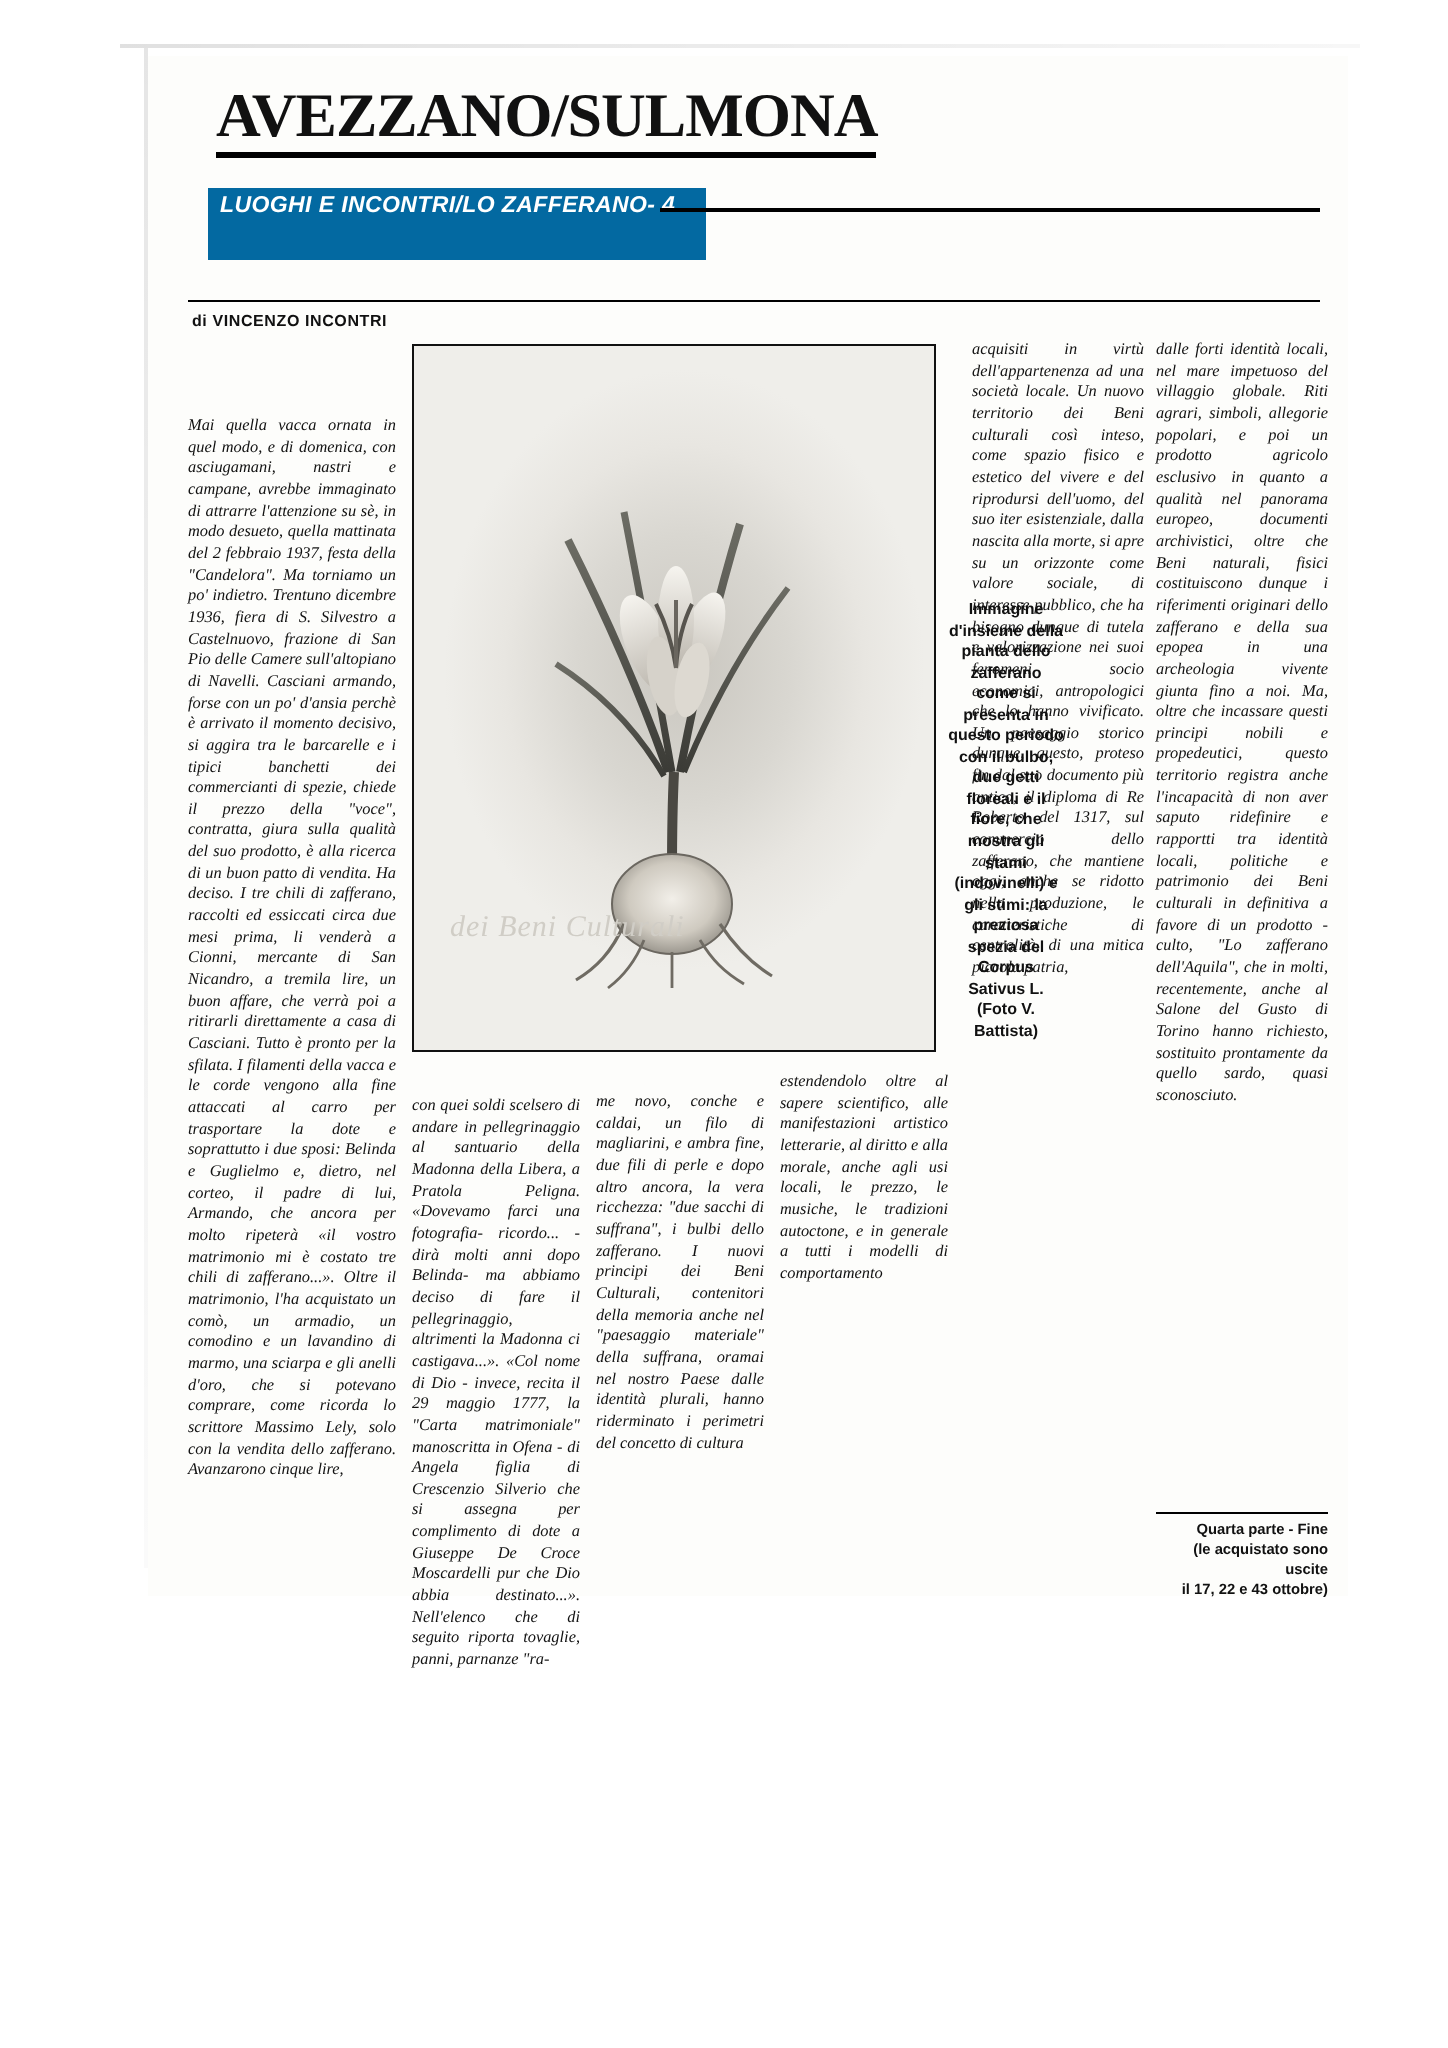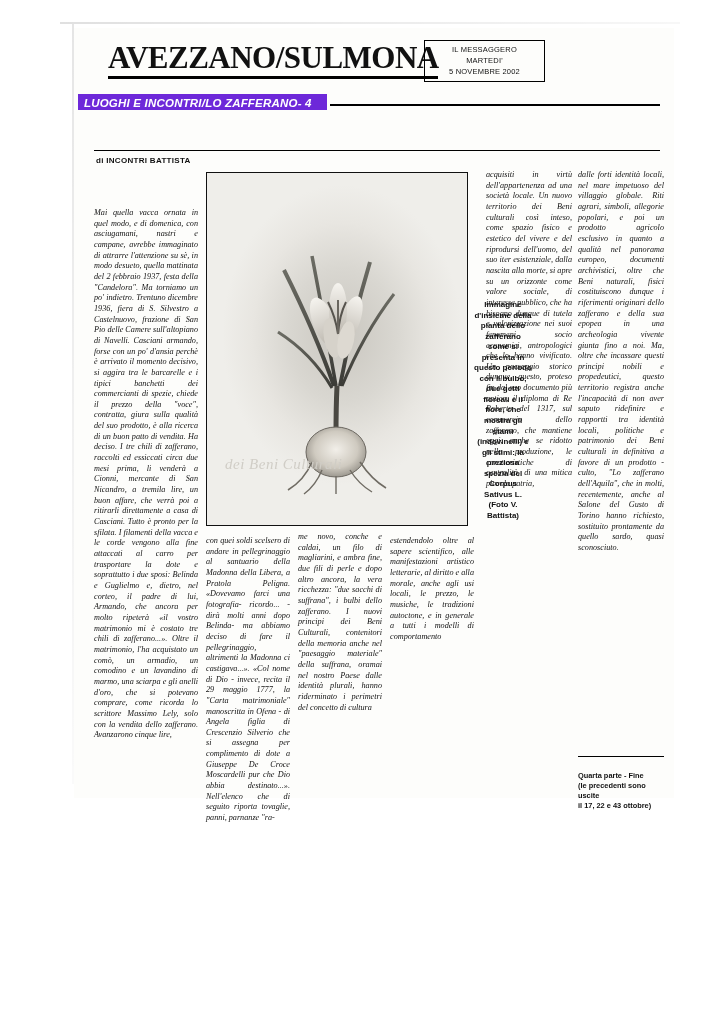--- a/index.html
+++ b/index.html
@@ -62,31 +62,31 @@
     padding: 4px 2px 3px 2px;
     font-family: "Liberation Sans", sans-serif;
     font-size: 7.5px;
     line-height: 1.45;
     letter-spacing: 0.2px;
   }
 
   
   .section-strip {
     position: absolute;
-    left: 4px;
+    left: 30px;
     top: 66px;
     width: 238px;
-    background: #6d28d9;
+    background: #0369a1;
     color: #fff;
     font-family: "Liberation Sans", sans-serif;
     font-weight: bold;
     font-style: italic;
     font-size: 11.5px;
     letter-spacing: 0.2px;
-    padding: 3px 5px 1px 6px;
+    padding: 3px 5px 21px 6px;
     white-space: nowrap;
   }
   .strip-rule {
     position: absolute;
     left: 256px;
     top: 76px;
     width: 330px;
     height: 2px;
     background: #000;
   }
@@ -192,22 +192,22 @@
     width: 58px;
     font-family: "Liberation Sans", sans-serif;
     font-weight: bold;
     font-size: 8px;
     line-height: 1.32;
     font-style: normal;
     text-align: center;
   }
 
   
-  #col2 { left: 112px; top: 366px; width: 84px; }
-  #col3 { left: 204px; top: 362px; width: 84px; }
+  #col2 { left: 112px; top: 378px; width: 84px; }
+  #col3 { left: 204px; top: 376px; width: 84px; }
   #col4 { left: 296px; top: 366px; width: 84px; }
 
   
   #col5 {
     left: 392px;
     top: 0px;
     width: 86px;
   }
   #col6 {
     left: 484px;
@@ -215,27 +215,27 @@
     width: 86px;
   }
 
   
   .endnote {
     position: absolute;
     left: 484px;
     top: 586px;
     width: 86px;
     border-top: 1px solid #000;
-    padding-top: 14px;
+    padding-top: 3px;
     font-family: "Liberation Sans", sans-serif;
     font-style: normal;
     font-weight: bold;
     font-size: 7.4px;
     line-height: 1.35;
-    text-align: left;
+    text-align: right;
   }
   .endnote .line1 { font-weight: bold; }
   .endnote .line2 { font-weight: bold; }
 
   
   .scan-edge-top {
     position: absolute; left: 60px; top: 22px; width: 620px; height: 2px;
     background: linear-gradient(90deg, rgba(0,0,0,0.12), rgba(0,0,0,0.03));
   }
   .scan-edge-left {
@@ -250,31 +250,26 @@
 
   <div class="scan-edge-top"></div>
   <div class="scan-edge-left"></div>
 
   <div id="clipping">
 
     <div class="masthead">
       <div class="masthead-title">AVEZZANO/SULMONA</div>
     </div>
 
-    <div class="paper-box">
-      <div>IL MESSAGGERO</div>
-      <div>MARTEDI'</div>
-      <div>5 NOVEMBRE 2002</div>
-    </div>
 
     <div class="section-strip">LUOGHI E INCONTRI/LO ZAFFERANO- 4</div>
     <div class="strip-rule"></div>
 
     <div class="headline-rule"></div>
-    <div class="byline">di INCONTRI BATTISTA</div>
+    <div class="byline">di VINCENZO INCONTRI</div>
 
     <div class="body-area">
 
       <div class="col" id="col1">Mai quella vacca ornata in quel modo, e di domenica, con asciugamani, nastri e campane, avrebbe immaginato di attrarre l'attenzione su sè, in modo desueto, quella mattinata del 2 febbraio 1937, festa della "Candelora". Ma torniamo un po' indietro. Trentuno dicembre 1936, fiera di S. Silvestro a Castelnuovo, frazione di San Pio delle Camere sull'altopiano di Navelli. Casciani armando, forse con un po' d'ansia perchè è arrivato il momento decisivo, si aggira tra le barcarelle e i tipici banchetti dei commercianti di spezie, chiede il prezzo della "voce", contratta, giura sulla qualità del suo prodotto, è alla ricerca di un buon patto di vendita. Ha deciso. I tre chili di zafferano, raccolti ed essiccati circa due mesi prima, li venderà a Cionni, mercante di San Nicandro, a tremila lire, un buon affare, che verrà poi a ritirarli direttamente a casa di Casciani. Tutto è pronto per la sfilata. I filamenti della vacca e le corde vengono alla fine attaccati al carro per trasportare la dote e soprattutto i due sposi: Belinda e Guglielmo e, dietro, nel corteo, il padre di lui, Armando, che ancora per molto ripeterà «il vostro matrimonio mi è costato tre chili di zafferano...». Oltre il matrimonio, l'ha acquistato un comò, un armadio, un comodino e un lavandino di marmo, una sciarpa e gli anelli d'oro, che si potevano comprare, come ricorda lo scrittore Massimo Lely, solo con la vendita dello zafferano. Avanzarono cinque lire,</div>
 
       <div class="photo-frame">
         <div class="photo-inner"></div>
         <svg class="plant" viewBox="0 0 150 260">
           <defs>
             <radialGradient id="bulbG" cx="50%" cy="45%" r="60%">
@@ -324,19 +319,19 @@
       <div id="caption">Immagine d'insieme della pianta dello zafferano come si presenta in questo periodo con il bulbo, due getti floreali e il fiore, che mostra gli stami (indovinelli) e gli stimi: la preziosa spezia del Corpus Sativus L. (Foto V. Battista)</div>
 
       <div class="col" id="col2">con quei soldi scelsero di andare in pellegrinaggio al santuario della Madonna della Libera, a Pratola Peligna. «Dovevamo farci una fotografia- ricordo... - dirà molti anni dopo Belinda- ma abbiamo deciso di fare il pellegrinaggio, altrimenti la Madonna ci castigava...». «Col nome di Dio - invece, recita il 29 maggio 1777, la "Carta matrimoniale" manoscritta in Ofena - di Angela figlia di Crescenzio Silverio che si assegna per complimento di dote a Giuseppe De Croce Moscardelli pur che Dio abbia destinato...». Nell'elenco che di seguito riporta tovaglie, panni, parnanze "ra-</div>
       <div class="col" id="col3">me novo, conche e caldai, un filo di magliarini, e ambra fine, due fili di perle e dopo altro ancora, la vera ricchezza: "due sacchi di suffrana", i bulbi dello zafferano. I nuovi principi dei Beni Culturali, contenitori della memoria anche nel "paesaggio materiale" della suffrana, oramai nel nostro Paese dalle identità plurali, hanno riderminato i perimetri del concetto di cultura</div>
       <div class="col" id="col4">estendendolo oltre al sapere scientifico, alle manifestazioni artistico letterarie, al diritto e alla morale, anche agli usi locali, le prezzo, le musiche, le tradizioni autoctone, e in generale a tutti i modelli di comportamento</div>
       <div class="col" id="col5">acquisiti in virtù dell'appartenenza ad una società locale. Un nuovo territorio dei Beni culturali così inteso, come spazio fisico e estetico del vivere e del riprodursi dell'uomo, del suo iter esistenziale, dalla nascita alla morte, si apre su un orizzonte come valore sociale, di interesse pubblico, che ha bisogno dunque di tutela e valorizzazione nei suoi fenomeni socio economici, antropologici che lo hanno vivificato. Un paesaggio storico dunque, questo, proteso fin dal suo documento più antico, il diploma di Re Roberto del 1317, sul commercio dello zafferano, che mantiene oggi, anche se ridotto nella produzione, le caratteristiche di centralità, di una mitica piccola patria,</div>
       <div class="col" id="col6">dalle forti identità locali, nel mare impetuoso del villaggio globale. Riti agrari, simboli, allegorie popolari, e poi un prodotto agricolo esclusivo in quanto a qualità nel panorama europeo, documenti archivistici, oltre che Beni naturali, fisici costituiscono dunque i riferimenti originari dello zafferano e della sua epopea in una archeologia vivente giunta fino a noi. Ma, oltre che incassare questi principi nobili e propedeutici, questo territorio registra anche l'incapacità di non aver saputo ridefinire e rapportti tra identità locali, politiche e patrimonio dei Beni culturali in definitiva a favore di un prodotto - culto, "Lo zafferano dell'Aquila", che in molti, recentemente, anche al Salone del Gusto di Torino hanno richiesto, sostituito prontamente da quello sardo, quasi sconosciuto.</div>
 
       <div class="endnote">
         <div class="line1">Quarta parte - Fine</div>
-        <div class="line2">(le precedenti sono uscite</div>
+        <div class="line2">(le acquistato sono uscite</div>
         <div class="line3">il 17, 22 e 43 ottobre)</div>
       </div>
 
     </div>
   </div>
 </div>
 
 </body></html>

